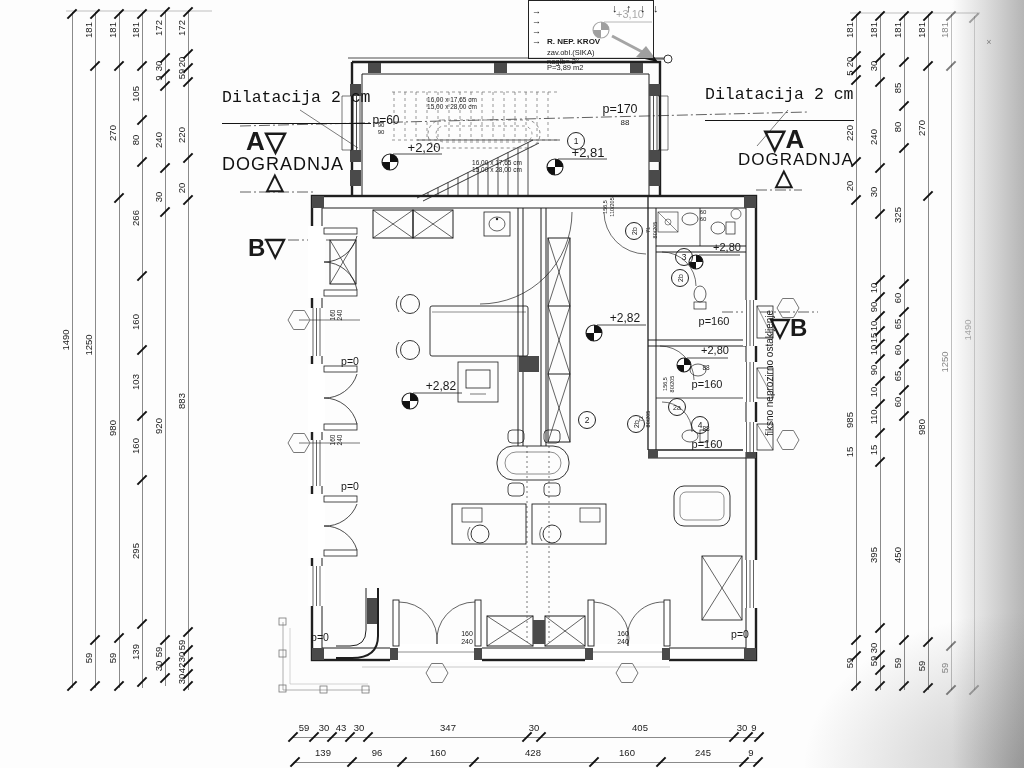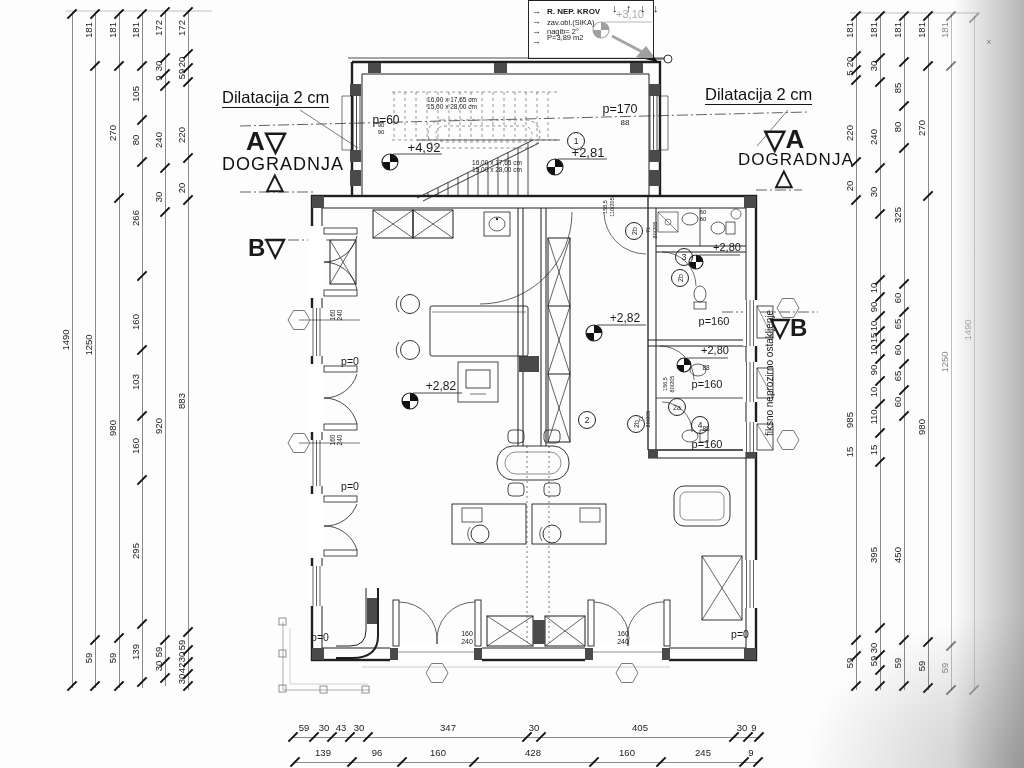--- a/index.html
+++ b/index.html
@@ -7,32 +7,32 @@
           font-family:"Liberation Sans",sans-serif;color:#1a1a1a;}
   #plan-svg{position:absolute;left:0;top:0;z-index:10;}
   #label-layer{position:absolute;left:0;top:0;width:100%;height:100%;z-index:20;}
   .lbl{position:absolute;white-space:nowrap;color:#1a1a1a;line-height:1;}
   .ctr{transform:translate(-50%,-50%);}
   .tick{position:absolute;width:13px;height:2px;background:#111;}
   .chain-line{position:absolute;width:1px;background:#8a8a8a;}
   .row-line{position:absolute;height:1px;background:#8a8a8a;}
   .circle{position:absolute;border:1px solid #222;border-radius:50%;display:flex;
           align-items:center;justify-content:center;background:transparent;}
-  .underl{border-bottom:1.6px solid #151515;padding-bottom:0;}
+  .underl{border-bottom:1.6px solid #151515;padding-bottom:16px;font-family:Liberation Mono, monospace;}
   .watermark{position:absolute;z-index:15;font-weight:bold;color:rgba(90,90,90,0.16);
              letter-spacing:16px;font-size:80px;}
   .marker{position:absolute;z-index:22;display:flex;align-items:center;font-weight:bold;}
   .marker .letter{font-size:26px;}
   .marker .tri{font-size:28px;font-weight:bold;line-height:.9;}
   .dogr{position:absolute;z-index:22;font-size:18px;letter-spacing:1px;color:#111;}
   .dila{position:absolute;z-index:22;font-size:16.5px;color:#111;}
   .upTri{position:absolute;z-index:22;font-size:23px;font-weight:bold;}
   .glaz{position:absolute;z-index:22;font-size:10px;transform:translate(-50%,-50%) rotate(-90deg);white-space:nowrap;}
   .dbox{position:absolute;left:528px;top:0;width:124px;height:57px;border:1.3px solid #222;z-index:22;background:rgba(255,255,255,.6);}
-  .dbox .ln{position:absolute;left:18px;font-size:7.5px;white-space:nowrap;}
+  .dbox .ln{position:absolute;left:18px;font-size:7.5px;white-space:nowrap;margin-top:30px;}
   .dbox .ar{position:absolute;left:3px;font-size:9px;font-weight:bold;}
   .topar{position:absolute;z-index:22;font-size:11px;font-weight:bold;}
   .shade-right{position:absolute;right:0;top:0;width:72px;height:100%;z-index:60;pointer-events:none;
     background:linear-gradient(to right,rgba(160,160,160,0),rgba(150,150,150,.30) 45%,rgba(115,115,115,.52));}
   .shade-corner{position:absolute;right:0;bottom:0;width:240px;height:170px;z-index:61;pointer-events:none;
     background:radial-gradient(ellipse at 100% 100%,rgba(100,100,100,.38),rgba(100,100,100,0) 65%);}
 </style>
 </head>
 <body>
 
@@ -642,21 +642,21 @@
       <div class="lbl ctr" style="left: 703px; top: 753px; font-size: 9.5px; transform: translate(-50%, -50%) rotate(0deg);">245</div>
       <div class="lbl ctr" style="left: 751px; top: 753px; font-size: 9.5px; transform: translate(-50%, -50%) rotate(0deg);">9</div>
       <div class="tick" style="left: 295px; top: 762px; transform: translate(-50%, -50%) rotate(-45deg);"></div>
       <div class="tick" style="left: 352px; top: 762px; transform: translate(-50%, -50%) rotate(-45deg);"></div>
       <div class="tick" style="left: 402px; top: 762px; transform: translate(-50%, -50%) rotate(-45deg);"></div>
       <div class="tick" style="left: 474px; top: 762px; transform: translate(-50%, -50%) rotate(-45deg);"></div>
       <div class="tick" style="left: 594px; top: 762px; transform: translate(-50%, -50%) rotate(-45deg);"></div>
       <div class="tick" style="left: 661px; top: 762px; transform: translate(-50%, -50%) rotate(-45deg);"></div>
       <div class="tick" style="left: 744px; top: 762px; transform: translate(-50%, -50%) rotate(-45deg);"></div>
       <div class="tick" style="left: 758px; top: 762px; transform: translate(-50%, -50%) rotate(-45deg);"></div>
-      <div class="lbl ctr" style="left: 424px; top: 147px; font-size: 13px; transform: translate(-50%, -50%) rotate(0deg);">+4,92</div>
+      <div class="lbl ctr" style="left: 424px; top: 147px; font-size: 13px; transform: translate(-50%, -50%) rotate(0deg);">+2,20</div>
       <div class="lbl ctr" style="left: 588px; top: 152px; font-size: 13px; transform: translate(-50%, -50%) rotate(0deg);">+2,81</div>
       <div class="lbl ctr" style="left: 630px; top: 14px; font-size: 11px; transform: translate(-50%, -50%) rotate(0deg);">+3,10</div>
       <div class="lbl ctr" style="left: 625px; top: 318px; font-size: 12px; transform: translate(-50%, -50%) rotate(0deg);">+2,82</div>
       <div class="lbl ctr" style="left: 441px; top: 386px; font-size: 12px; transform: translate(-50%, -50%) rotate(0deg);">+2,82</div>
       <div class="lbl ctr" style="left: 727px; top: 247px; font-size: 11px; transform: translate(-50%, -50%) rotate(0deg);">+2,80</div>
       <div class="lbl ctr" style="left: 715px; top: 350px; font-size: 11px; transform: translate(-50%, -50%) rotate(0deg);">+2,80</div>
       <div class="lbl ctr" style="left: 386px; top: 120px; font-size: 12px; transform: translate(-50%, -50%) rotate(0deg);">p=60</div>
       <div class="lbl ctr" style="left: 620px; top: 109px; font-size: 12.5px; transform: translate(-50%, -50%) rotate(0deg);">p=170</div>
       <div class="lbl ctr" style="left: 714px; top: 321px; font-size: 11px; transform: translate(-50%, -50%) rotate(0deg);">p=160</div>
       <div class="lbl ctr" style="left: 707px; top: 384px; font-size: 11px; transform: translate(-50%, -50%) rotate(0deg);">p=160</div>

